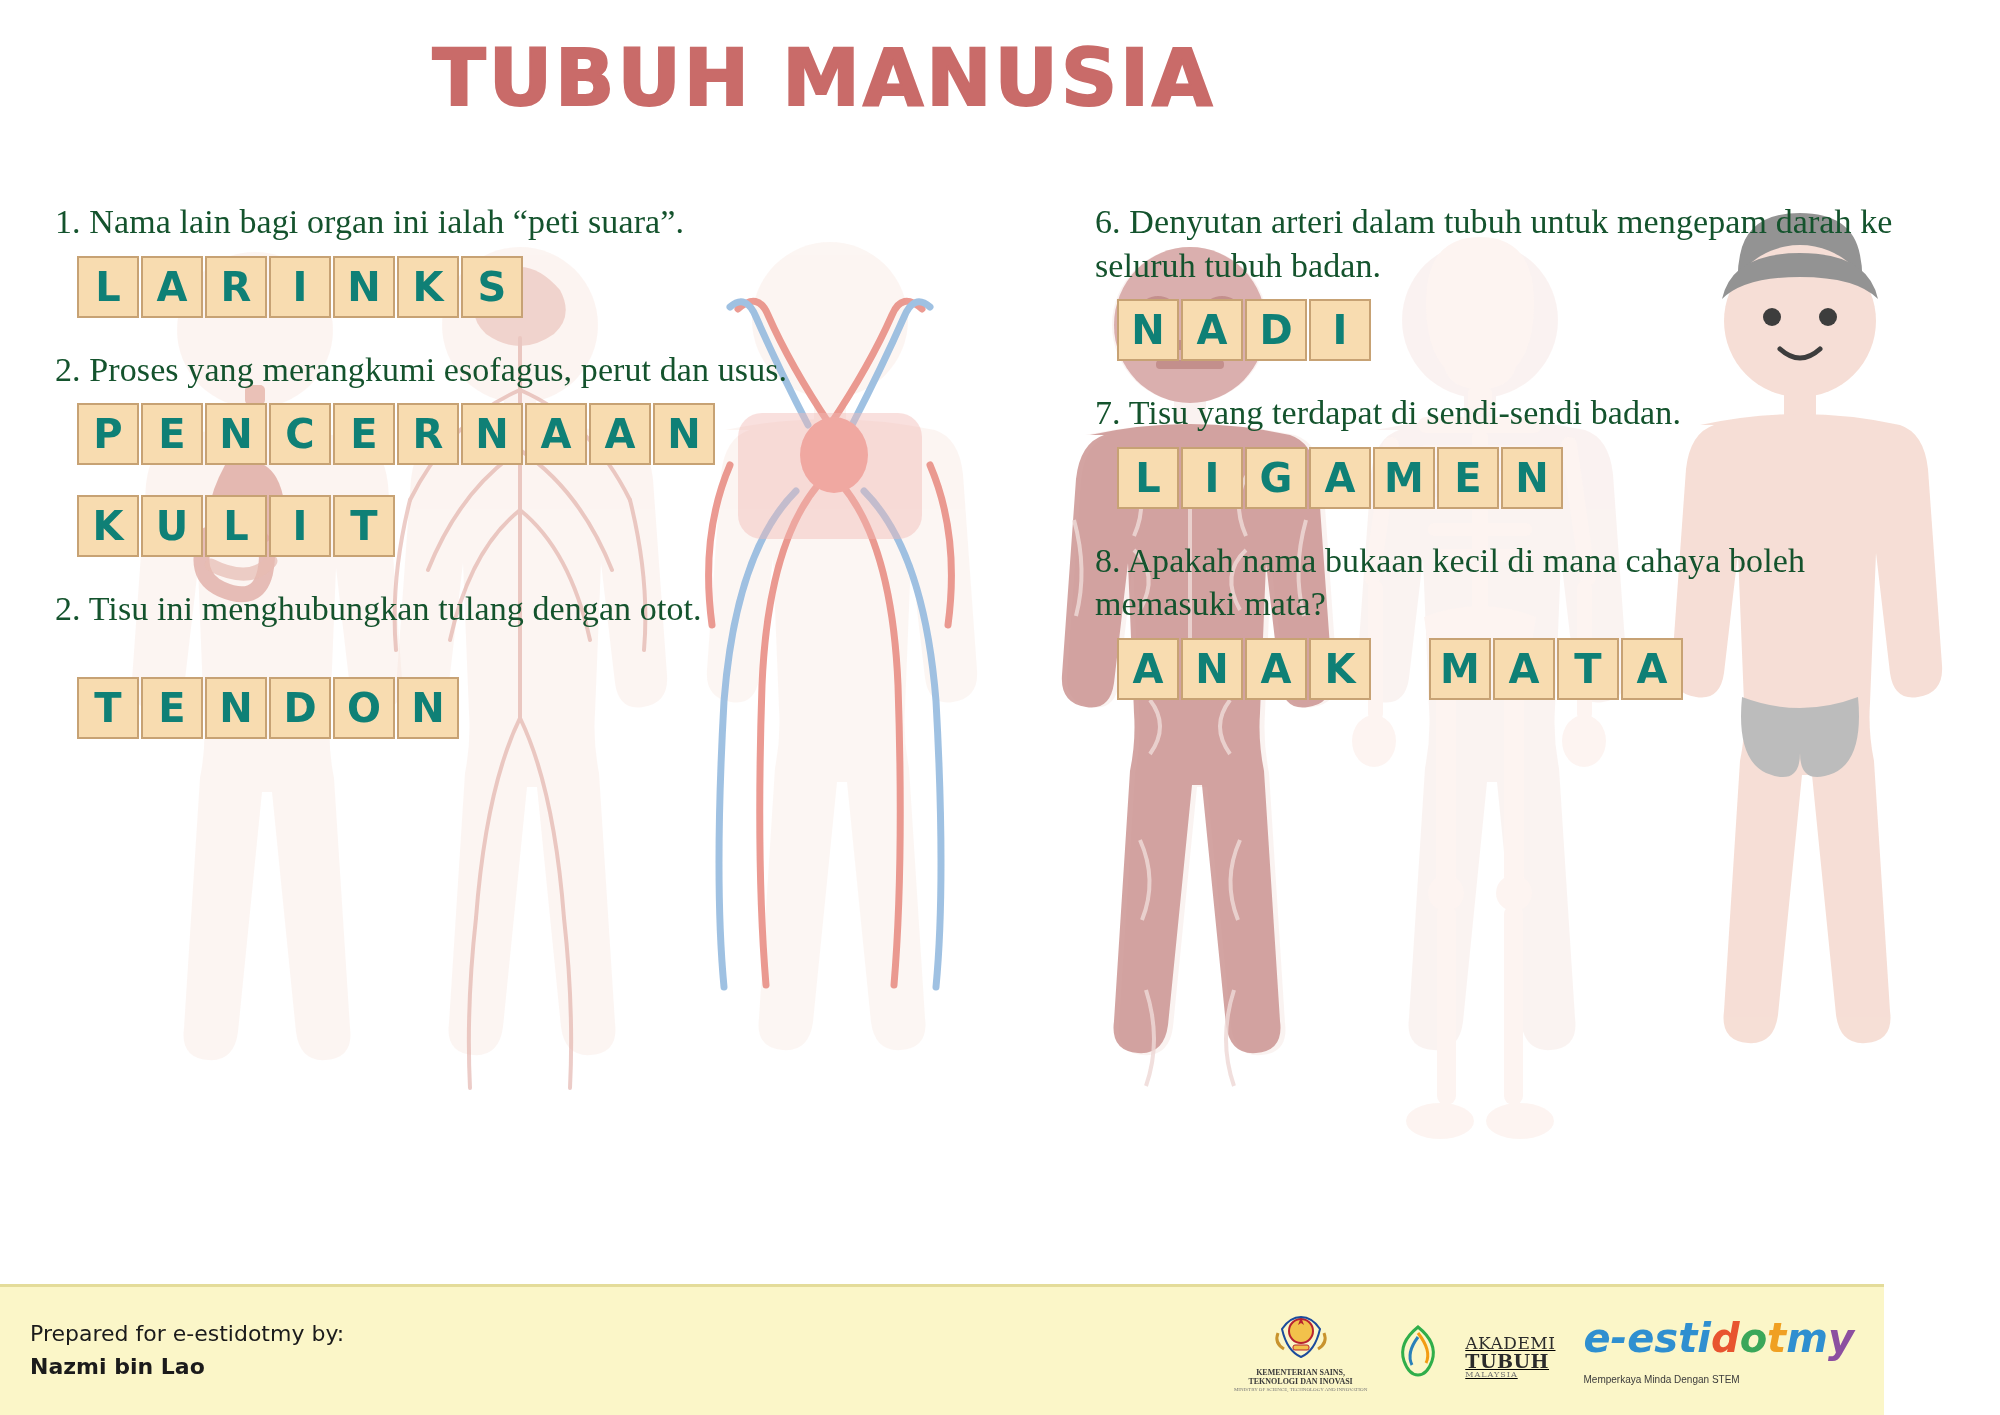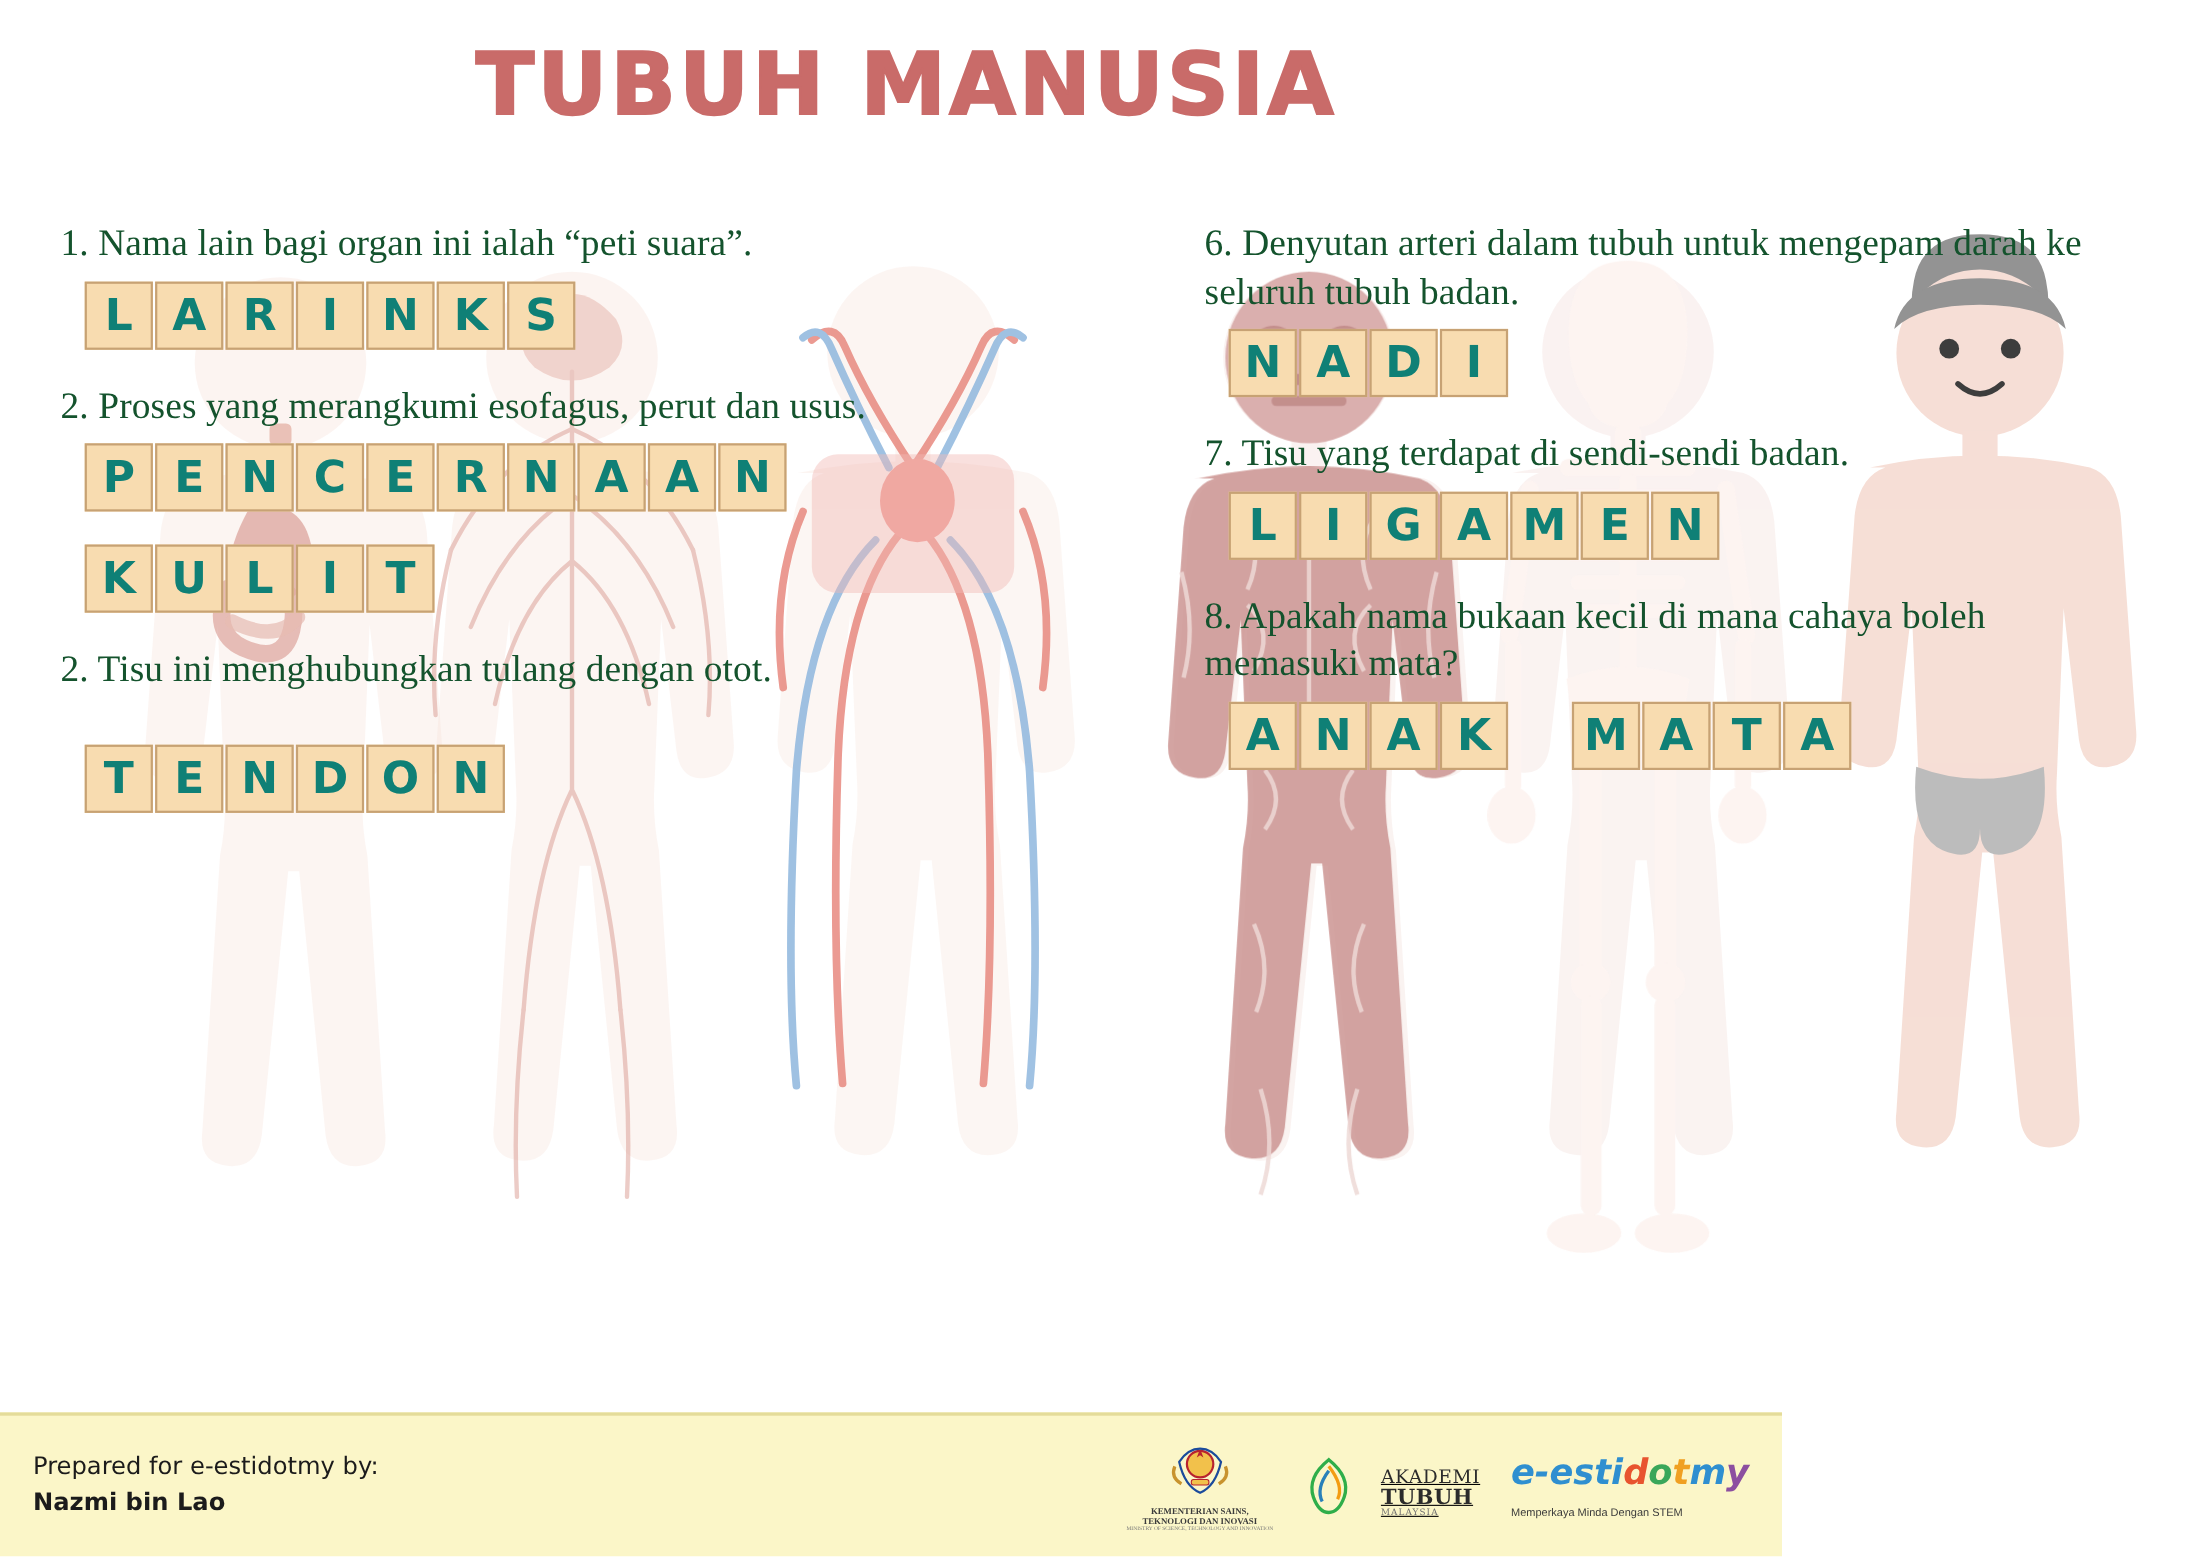--- a/index.html
+++ b/index.html
@@ -83,21 +83,21 @@
     color: #0f8076;
     box-sizing: border-box;
     margin-right: 2px;
   }
 
   
   #footer {
     position: absolute;
     left: 0;
     bottom: 0;
-    width: 1620px;
+    width: 1884px;
     height: 128px;
     background: #fbf6c8;
     border-top: 3px solid #e4dc9a;
     z-index: 6;
   }
   #footer-text {
     position: absolute;
     left: 30px;
     top: 30px;
     font-family: "DejaVu Sans", sans-serif;
@@ -135,21 +135,21 @@
     font-family: "DejaVu Serif", serif;
     line-height: 1.0;
     color: #2b2b2b;
   }
   .logo-akademi .l1 { font-size: 17px; letter-spacing: .5px; }
   .logo-akademi .l2 { font-size: 19px; font-weight: bold; letter-spacing: .5px;}
   .logo-akademi .l3 { font-size: 8px; letter-spacing: 1px; color:#6f6f6f;}
   .logo-eesti { line-height: 1; }
   .logo-eesti .main {
     font-family: "DejaVu Sans", sans-serif;
-    font-size: 32px;
+    font-size: 40px;
     font-weight: bold;
     font-style: italic;
   }
   .logo-eesti .tag {
     font-family: "Liberation Sans", sans-serif;
     font-size: 10px;
     color: #3b3b3b;
     margin-top: 17px;
   }
 </style>

